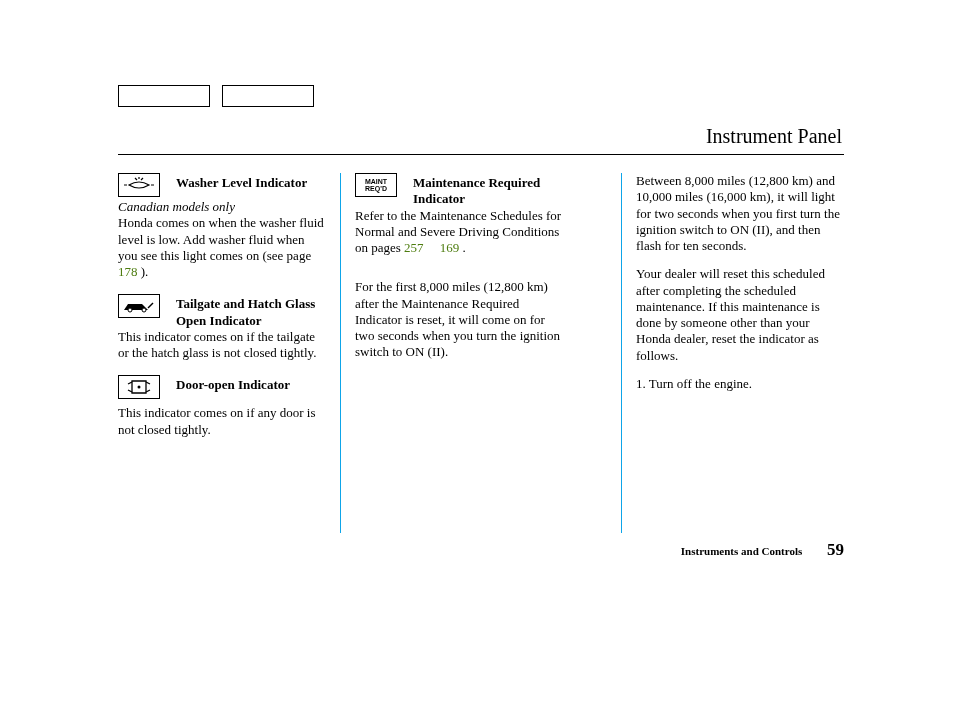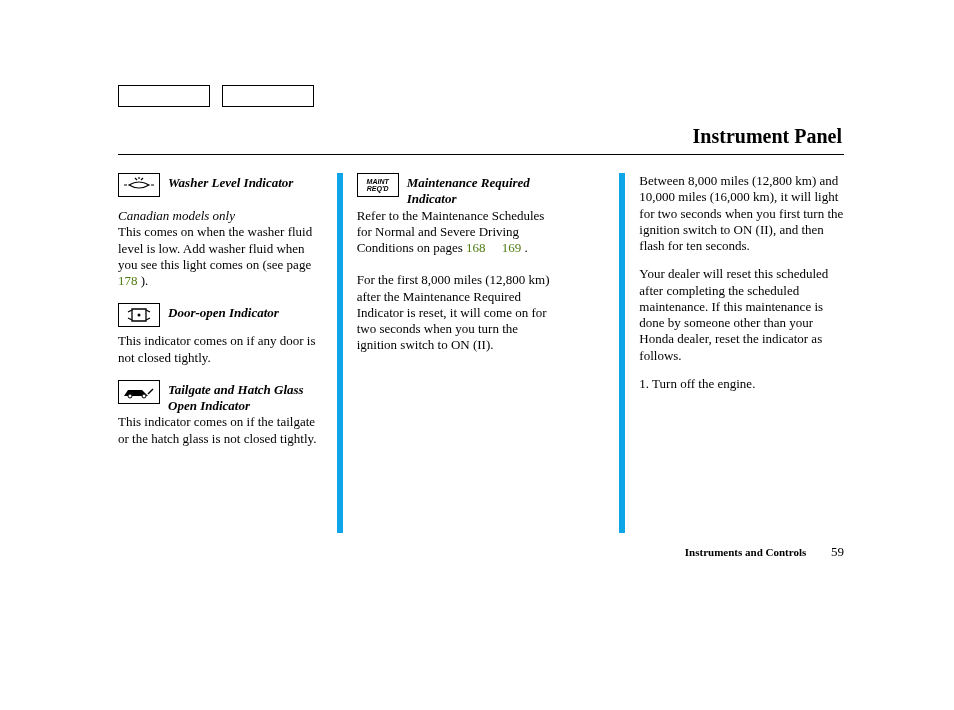--- a/index.html
+++ b/index.html
@@ -20,21 +20,21 @@
     gap: 12px;
     margin-bottom: 18px;
   }
   .top-box {
     border: 1px solid #000;
     width: 92px;
     height: 22px;
   }
   .page-title {
     font-family: "Times New Roman", serif;
-    font-weight: bold;
+    font-weight: normal;
     font-size: 20px;
     text-align: right;
     padding-right: 2px;
     margin-bottom: 6px;
   }
   .rule {
     border-top: 1px solid #000;
     margin-bottom: 18px;
   }
   .columns {
@@ -44,30 +44,29 @@
   }
   .col {
     flex: 1;
     padding: 0 14px;
     font-size: 13px;
     line-height: 1.25;
   }
   .col:first-child { padding-left: 0; }
   .col:last-child { padding-right: 0; margin-left: 44px; }
   .col + .col {
-    border-left: 6px solid #0ea5e9;
+    border-left: 1px solid #0ea5e9;
   }
   .ind-block {
     margin-bottom: 14px;
   }
   .ind-head {
     display: flex;
     align-items: flex-start;
-    gap: 8px;
-    font-style: italic;
+    gap: 16px;
   }
   .ind-icon {
     border: 1px solid #000;
     width: 42px;
     height: 24px;
     flex: 0 0 42px;
     display: flex;
     align-items: center;
     justify-content: center;
     font-size: 7px;
@@ -77,43 +76,43 @@
     text-align: center;
   }
   .ind-icon svg { display: block; }
   .ind-title {
     font-weight: bold;
     font-size: 13px;
     padding-top: 2px;
   }
   .note-italic {
     font-style: italic;
-    margin-top: 11px;
+    margin-top: 2px;
   }
   .body-text { }
   .p { margin-bottom: 12px; }
   .link {
     color: #4d7c0f;
     text-decoration: none;
     cursor: pointer;
   }
   .footer {
     position: absolute;
     right: 110px;
     bottom: 150px;
     font-size: 11px;
     color: #000;
   }
   .footer .section-name {
     font-weight: bold;
     margin-right: 22px;
   }
   .footer .page-num {
-    font-weight: normal;
-    font-size: 13px;
+    font-weight: bold;
+    font-size: 17px;
   }
 </style>
 </head>
 <body>
 
 <div class="page">
 
   <div class="top-boxes">
     <div class="top-box"></div>
     <div class="top-box"></div>
@@ -132,70 +131,70 @@
             <svg width="30" height="16" viewBox="0 0 30 16">
               <path d="M5 8 Q15 2 25 8 Q15 14 5 8 Z M15 2 L15 0 M13 3 L11 1 M17 3 L19 1" fill="none" stroke="#000" stroke-width="1.2"></path>
               <line x1="3" y1="8" x2="0" y2="8" stroke="#000"></line>
               <line x1="27" y1="8" x2="30" y2="8" stroke="#000"></line>
             </svg>
           </div>
           <div class="ind-title">Washer Level Indicator</div>
         </div>
         <div class="note-italic">Canadian models only</div>
         <div class="body-text">
-          <span>This comes on when the washer fluid level is low. Add washer fluid when you see this light comes on (see page </span><a class="link">178</a><span> ).</span>
-        </div>
-      </div>
-
-      <div class="ind-block">
-        <div class="ind-head">
-          <div class="ind-icon">
-            <svg width="26" height="18" viewBox="0 0 26 18">
-              <path d="M6 3 L20 3 L20 15 L6 15 Z" fill="none" stroke="#000" stroke-width="1.3"></path>
-              <path d="M2 6 L6 4 M2 12 L6 14 M24 6 L20 4 M24 12 L20 14" stroke="#000" stroke-width="1.3"></path>
-              <circle cx="13" cy="9" r="1.5" fill="#000"></circle>
-            </svg>
-          </div>
-          <div class="ind-title">Door-open Indicator</div>
-        </div>
-        <div class="body-text" style="margin-top:6px">This indicator comes on if any door is not closed tightly.</div>
+          <span>Honda comes on when the washer fluid level is low. Add washer fluid when you see this light comes on (see page </span><a class="link">178</a><span> ).</span>
+        </div>
       </div>
 
       <div class="ind-block">
         <div class="ind-head">
           <div class="ind-icon">
             <svg width="34" height="14" viewBox="0 0 34 14">
               <path d="M2 11 L6 5 L20 5 L26 11 Z" fill="#000"></path>
               <circle cx="8" cy="11" r="2" fill="#fff" stroke="#000"></circle>
               <circle cx="22" cy="11" r="2" fill="#fff" stroke="#000"></circle>
               <path d="M26 9 L31 4" stroke="#000" stroke-width="1.5"></path>
             </svg>
           </div>
           <div class="ind-title">Tailgate and Hatch Glass Open Indicator</div>
         </div>
         <div class="body-text">This indicator comes on if the tailgate or the hatch glass is not closed tightly.</div>
       </div>
 
+      <div class="ind-block">
+        <div class="ind-head">
+          <div class="ind-icon">
+            <svg width="26" height="18" viewBox="0 0 26 18">
+              <path d="M6 3 L20 3 L20 15 L6 15 Z" fill="none" stroke="#000" stroke-width="1.3"></path>
+              <path d="M2 6 L6 4 M2 12 L6 14 M24 6 L20 4 M24 12 L20 14" stroke="#000" stroke-width="1.3"></path>
+              <circle cx="13" cy="9" r="1.5" fill="#000"></circle>
+            </svg>
+          </div>
+          <div class="ind-title">Door-open Indicator</div>
+        </div>
+        <div class="body-text" style="margin-top:6px">This indicator comes on if any door is not closed tightly.</div>
+      </div>
+
     </div>
 
     <div class="col">
       <div class="ind-block">
         <div class="ind-head">
           <div class="ind-icon">
             <div>
               <div>MAINT</div>
               <div>REQ'D</div>
             </div>
           </div>
           <div class="ind-title">Maintenance Required Indicator</div>
         </div>
         <div class="body-text">
-          <span>Refer to the Maintenance Schedules for Normal and Severe Driving Conditions on pages </span><a class="link">168</a><span style="white-space:pre">     </span><a class="link">169</a><span> .</span>
-        </div>
-        <div class="body-text p" style="margin-top:16px">For the first 8,000 miles (12,800 km) after the Maintenance Required Indicator is reset, it will come on for two seconds when you turn the ignition switch to ON (II).</div>
+          <span>Refer to the Maintenance Schedules for Normal and Severe Driving Conditions on pages </span><a class="link">257</a><span style="white-space:pre">     </span><a class="link">169</a><span> .</span>
+        </div>
+        <div class="body-text p" style="margin-top:23px">For the first 8,000 miles (12,800 km) after the Maintenance Required Indicator is reset, it will come on for two seconds when you turn the ignition switch to ON (II).</div>
       </div>
     </div>
 
     <div class="col">
       <div class="body-text p">Between 8,000 miles (12,800 km) and 10,000 miles (16,000 km), it will light for two seconds when you first turn the ignition switch to ON (II), and then flash for ten seconds.</div>
       <div class="body-text p">Your dealer will reset this scheduled after completing the scheduled maintenance. If this maintenance is done by someone other than your Honda dealer, reset the indicator as follows.</div>
       <div class="body-text p">1. Turn off the engine.</div>
     </div>
 
   </div>

